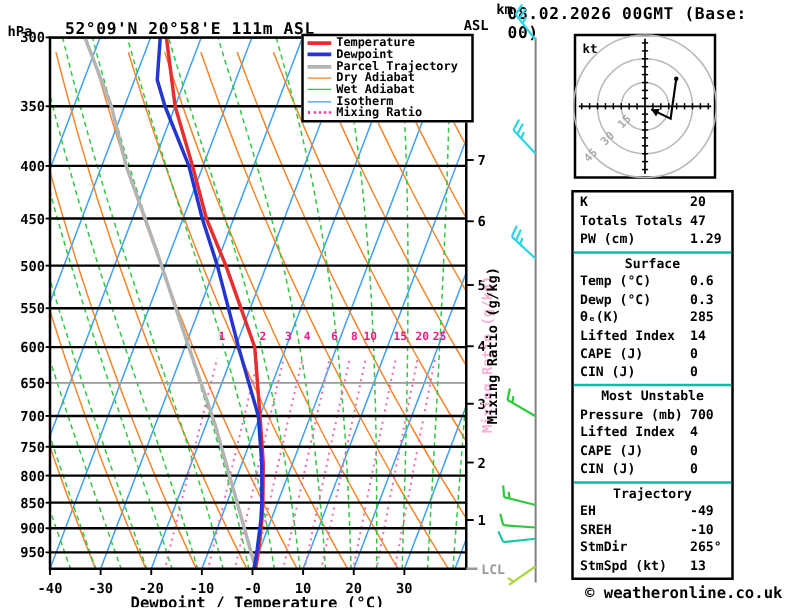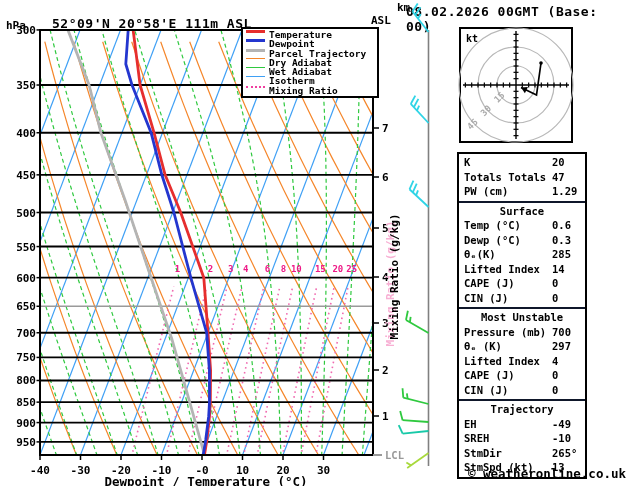--- a/index.html
+++ b/index.html
@@ -2,25 +2,25 @@
 <html><head>
 <meta charset="utf-8">
 <style>
   html,body{margin:0;padding:0;background:#fff;}
   #app{position:relative;width:629px;height:486px;background:#fff;overflow:hidden;
        font-family:"DejaVu Sans Mono","DejaVu Sans",monospace;font-weight:bold;color:#000;}
   .abs{position:absolute;}
   .title{font-size:13px;letter-spacing:0.5px;}
   .small{font-size:11px;}
   #legend{left:241px;top:27px;width:131px;border:2px solid #000;background:#fff;padding:1px 0 1px 3px;z-index:5;}
-  .leg-row{display:flex;height:9.3px;}
+  .leg-row{display:flex;align-items:center;height:9.3px;}
   .leg-swatch{width:19px;height:0;margin-right:4px;flex:none;}
   .leg-txt{font-size:9.5px;line-height:9px;white-space:nowrap;}
   #panel{left:457px;top:152px;width:126px;border:2px solid #000;background:#fff;font-size:10.5px;}
-  .sec{border-top:2px solid #0f172a;padding:1px 0 2px 0;}
+  .sec{border-top:2px solid #14b8a6;padding:1px 0 2px 0;}
   .sec:first-child{border-top:none;}
   .sec-title{text-align:center;height:14.5px;line-height:14.5px;}
   .prow{display:flex;height:14.5px;line-height:14.5px;padding-left:5px;}
   .plab{white-space:nowrap;}
   .pval{position:absolute;left:93px;white-space:nowrap;}
   .prow{position:relative;}
   #mixlbl,#mixlbl2{transform:rotate(-90deg);transform-origin:center center;font-size:11px;white-space:nowrap;}
   #footer{font-size:12.5px;}
 </style>
 </head>
@@ -355,24 +355,20 @@
           <span class="pval">0</span>
         </div>
       </div>
       <div class="sec">
         <div class="sec-title">Most Unstable</div>
         <div class="prow">
           <span class="plab">Pressure (mb)</span>
           <span class="pval">700</span>
         </div>
         <div class="prow">
-          <span class="plab">θₑ (K)</span>
-          <span class="pval">297</span>
-        </div>
-        <div class="prow">
           <span class="plab">Lifted Index</span>
           <span class="pval">4</span>
         </div>
         <div class="prow">
           <span class="plab">CAPE (J)</span>
           <span class="pval">0</span>
         </div>
         <div class="prow">
           <span class="plab">CIN (J)</span>
           <span class="pval">0</span>

